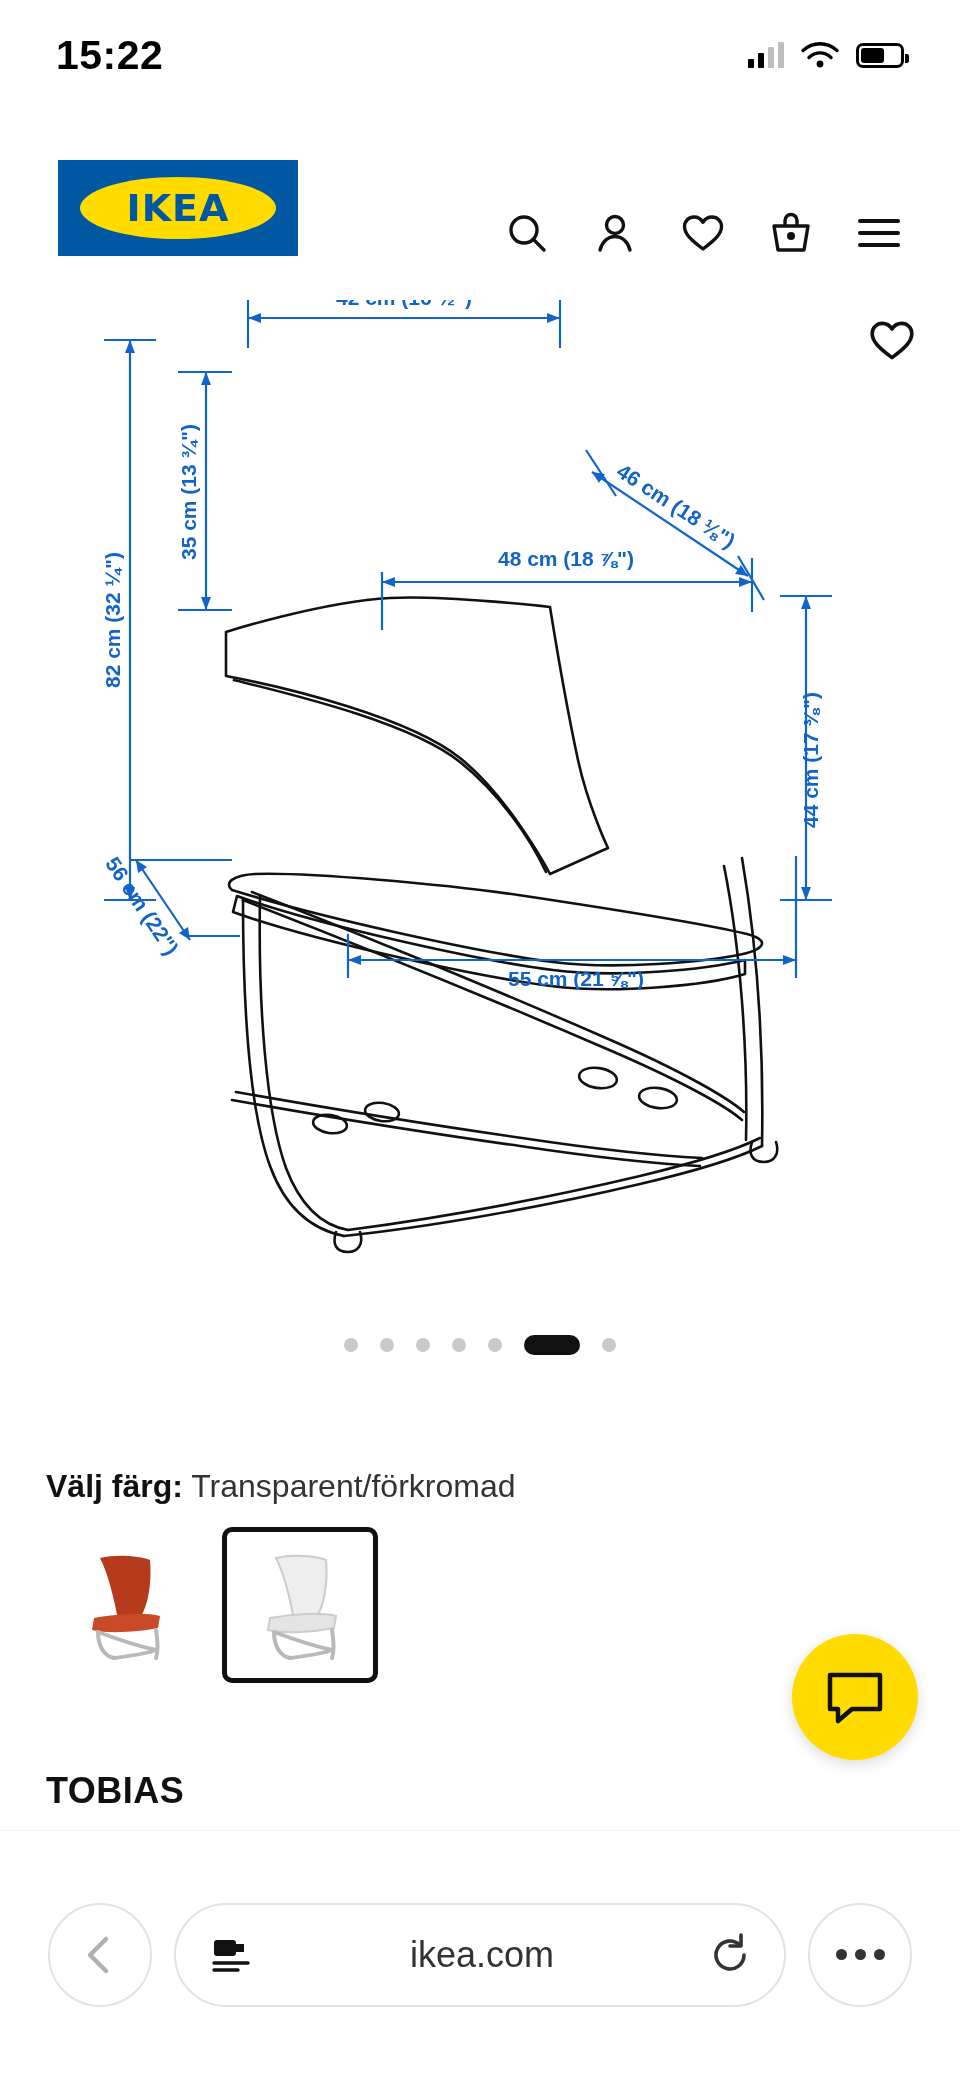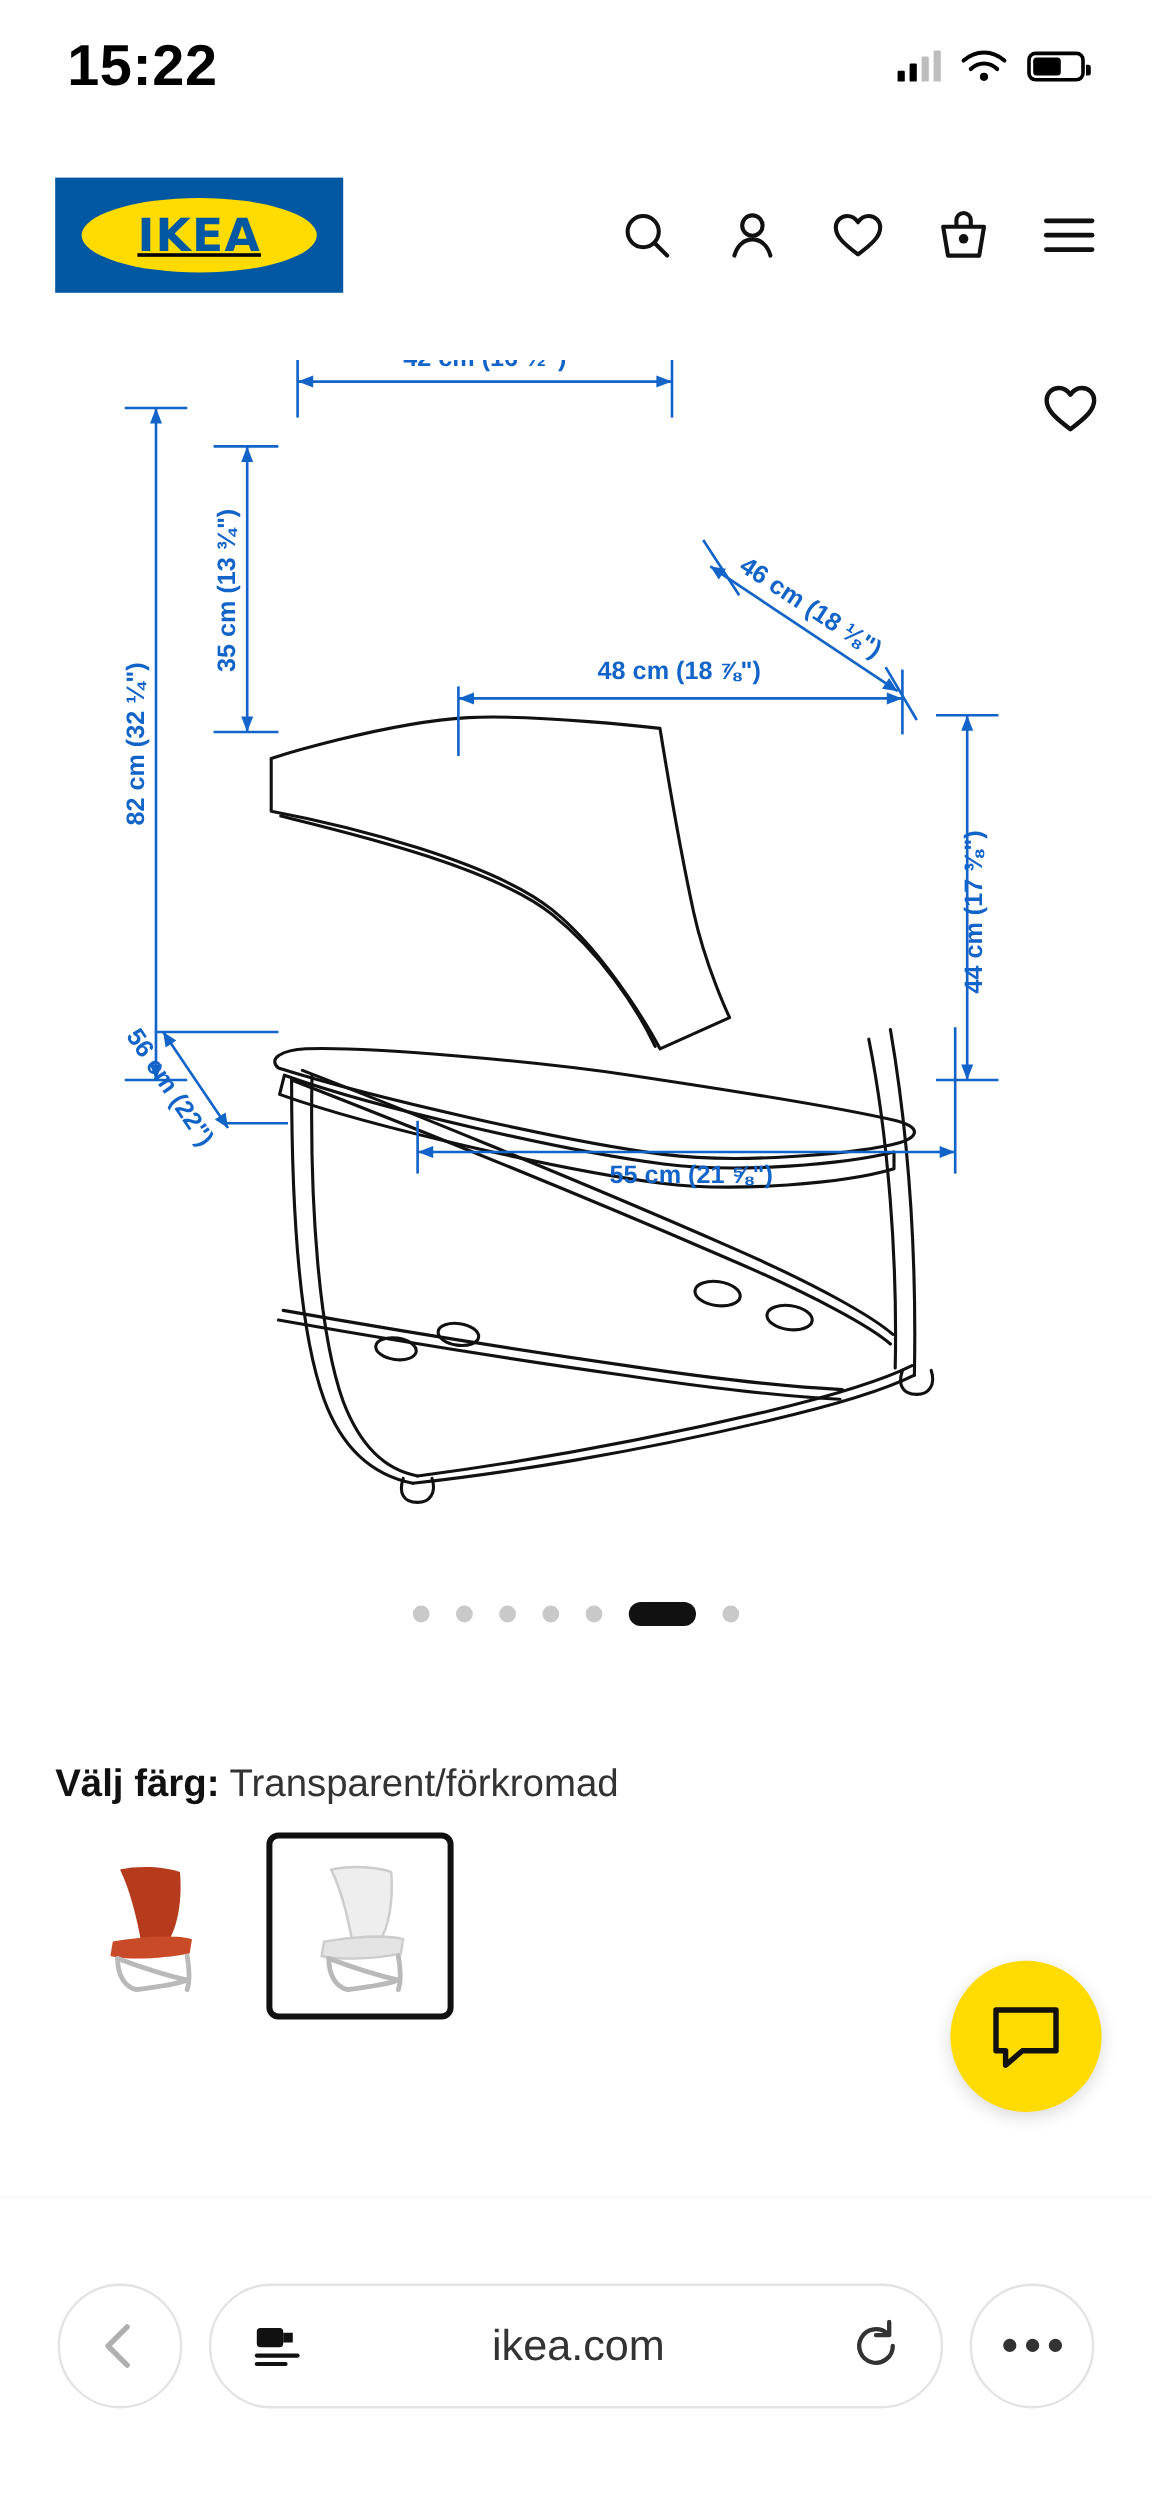--- a/index.html
+++ b/index.html
@@ -15,21 +15,21 @@
     background: #ffffff;
   }
 
   
   .statusbar {
     position: absolute; top: 0; left: 0; right: 0; height: 110px;
     display: flex; align-items: center; justify-content: space-between;
     padding: 0 56px;
   }
   .status-time {
-    font-size: 48px; font-weight: 600; color: #000;
+    font-size: 41px; font-weight: 600; color: #000;
     letter-spacing: 0.5px;
   }
   .status-icons { display: flex; align-items: center; gap: 16px; }
   .bars { display: flex; align-items: flex-end; gap: 4px; height: 26px; }
   .bars i { display: block; width: 6px; background: #000; border-radius: 1px; }
   .bars i:nth-child(1) { height: 9px; }
   .bars i:nth-child(2) { height: 15px; }
   .bars i:nth-child(3) { height: 21px; background: #bdbdbd; }
   .bars i:nth-child(4) { height: 26px; background: #bdbdbd; }
   .battery {
@@ -38,23 +38,22 @@
   }
   .battery::after {
     content: ""; position: absolute; right: -8px; top: 8px;
     width: 4px; height: 9px; background: #000; border-radius: 0 2px 2px 0;
   }
   .battery b { display: block; height: 100%; width: 60%; background: #000; border-radius: 3px; }
 
   
   .header {
     position: absolute; top: 136px; left: 0; right: 0; height: 120px;
-    display: flex; align-items: center; justify-content: space-between;
-    padding: 0 46px;
-    text-decoration: underline;
+    display: flex; align-items: flex-end; justify-content: space-between;
+    padding: 0 58px;
   }
   .logo {
     width: 240px; height: 96px; background: #0058a3;
     display: flex; align-items: center; justify-content: center;
   }
   .logo-oval {
     width: 196px; height: 62px; background: #ffdb00; border-radius: 50%;
     display: flex; align-items: center; justify-content: center;
   }
   .logo-oval span {
@@ -347,20 +346,24 @@
       </div>
     </div>
   </div>
 
   <div class="chat-fab">
     <svg width="60" height="56" viewBox="0 0 60 56">
       <path d="M5 6h50v34H27L13 52V40H5V6z" stroke="#111" stroke-width="4.5" fill="none" stroke-linejoin="round"></path>
     </svg>
   </div>
 
+  <div class="product-info">
+    <div class="product-name">TOBIAS</div>
+    <div class="product-desc">Stol, transparent/förkromad</div>
+  </div>
 
   <div class="browser-bar">
     <div class="round-btn">
       <svg width="40" height="44" viewBox="0 0 40 44">
         <path d="M26 6 L10 22 L26 38" stroke="#b0b0b0" stroke-width="4.5" fill="none" stroke-linecap="round" stroke-linejoin="round"></path>
       </svg>
     </div>
     <div class="url-pill">
       <svg width="48" height="42" viewBox="0 0 48 42">
         <rect x="6" y="6" width="22" height="16" rx="3" fill="#111"></rect>

